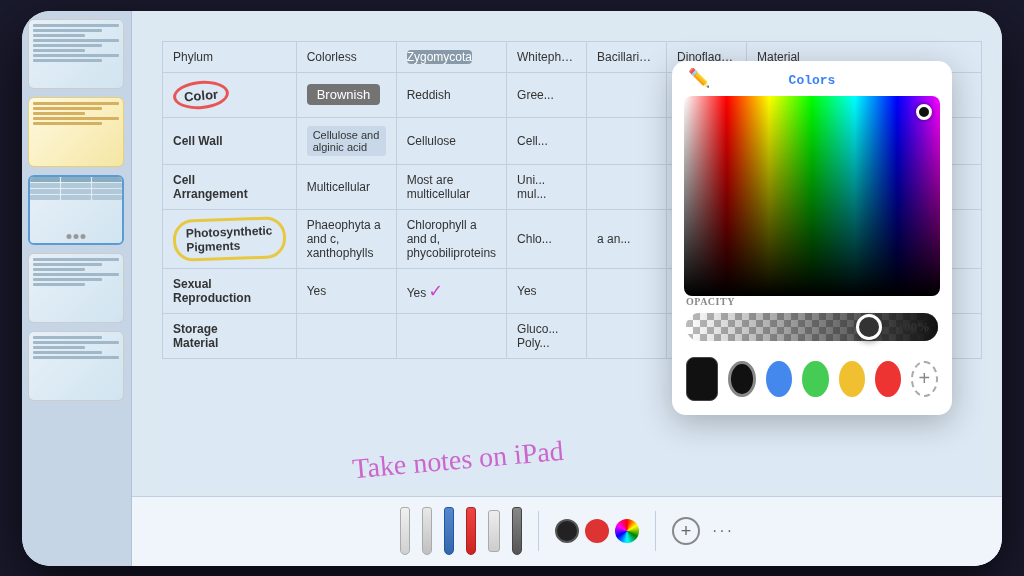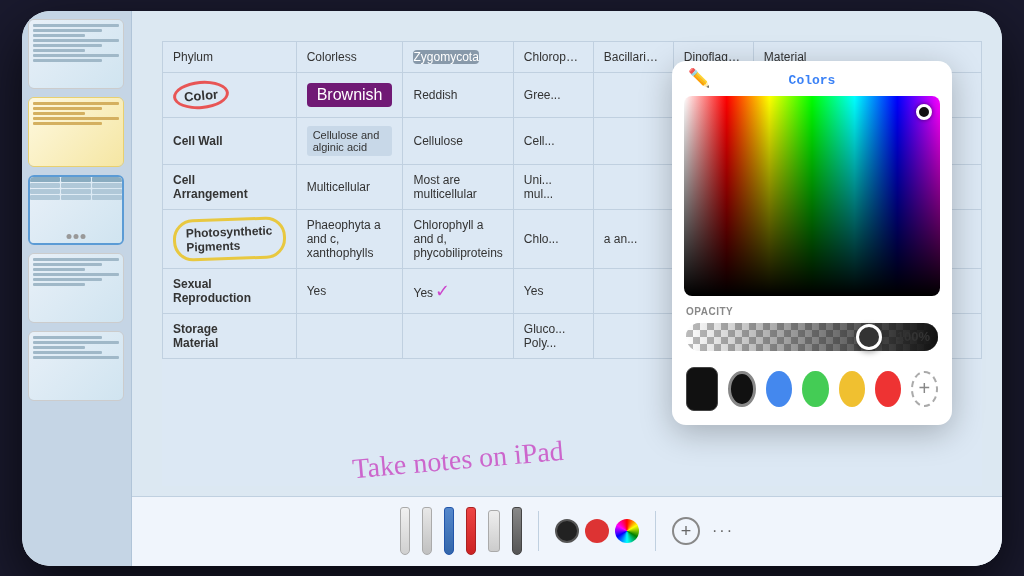--- a/index.html
+++ b/index.html
@@ -173,26 +173,26 @@
       font-size: 12px;
     }
 
     .rhodophyta-header {
       background: #8899aa !important;
       color: white !important;
       border-radius: 4px;
     }
 
     .brownish-badge {
-      background: #701a75;
+      background: #737373;
       color: white;
       padding: 3px 10px;
       border-radius: 4px;
       display: inline-block;
-      font-size: 16px;
+      font-size: 13px;
     }
 
     .cellulose-cell {
       background: #c8d8e8;
       padding: 3px 6px;
       border-radius: 3px;
       font-size: 11px;
       display: inline-block;
     }
 
@@ -443,21 +443,22 @@
       width: 16px;
       height: 16px;
       border-radius: 50%;
       border: 3px solid white;
       background: #111;
       box-shadow: 0 0 4px rgba(0,0,0,0.5);
     }
 
     
     .opacity-section {
-      padding: 10px 14px 6px;
+      padding: 0 14px 6px;
+      font-family: Liberation Serif, serif;
     }
 
     .opacity-label {
       font-size: 10px;
       font-weight: 600;
       color: #888;
       letter-spacing: 0.5px;
       margin-bottom: 6px;
     }
 
@@ -669,21 +670,21 @@
 
       <div class="table-area">
         <table>
           <thead>
             <tr class="header-row">
               <th class="col-phylum">Phylum</th>
               <th class="col-phaeophyta">Colorless</th>
               <th class="col-rhodophyta">
                 <span class="rhodophyta-header">Zygomycota</span>
               </th>
-              <th class="col-chlorophyta truncated">Chloro­phyta</th>
+              <th class="col-chlorophyta truncated">White­phyta</th>
               <th class="col-bacillario truncated">Bacillario­phyta</th>
               <th class="col-dinoflag truncated">Dino­flagellata</th>
               <th>Material</th>
             </tr>
           </thead>
           <tbody>
 
             <tr>
               <td class="row-header">
                 <span class="color-annotation">Color</span>

